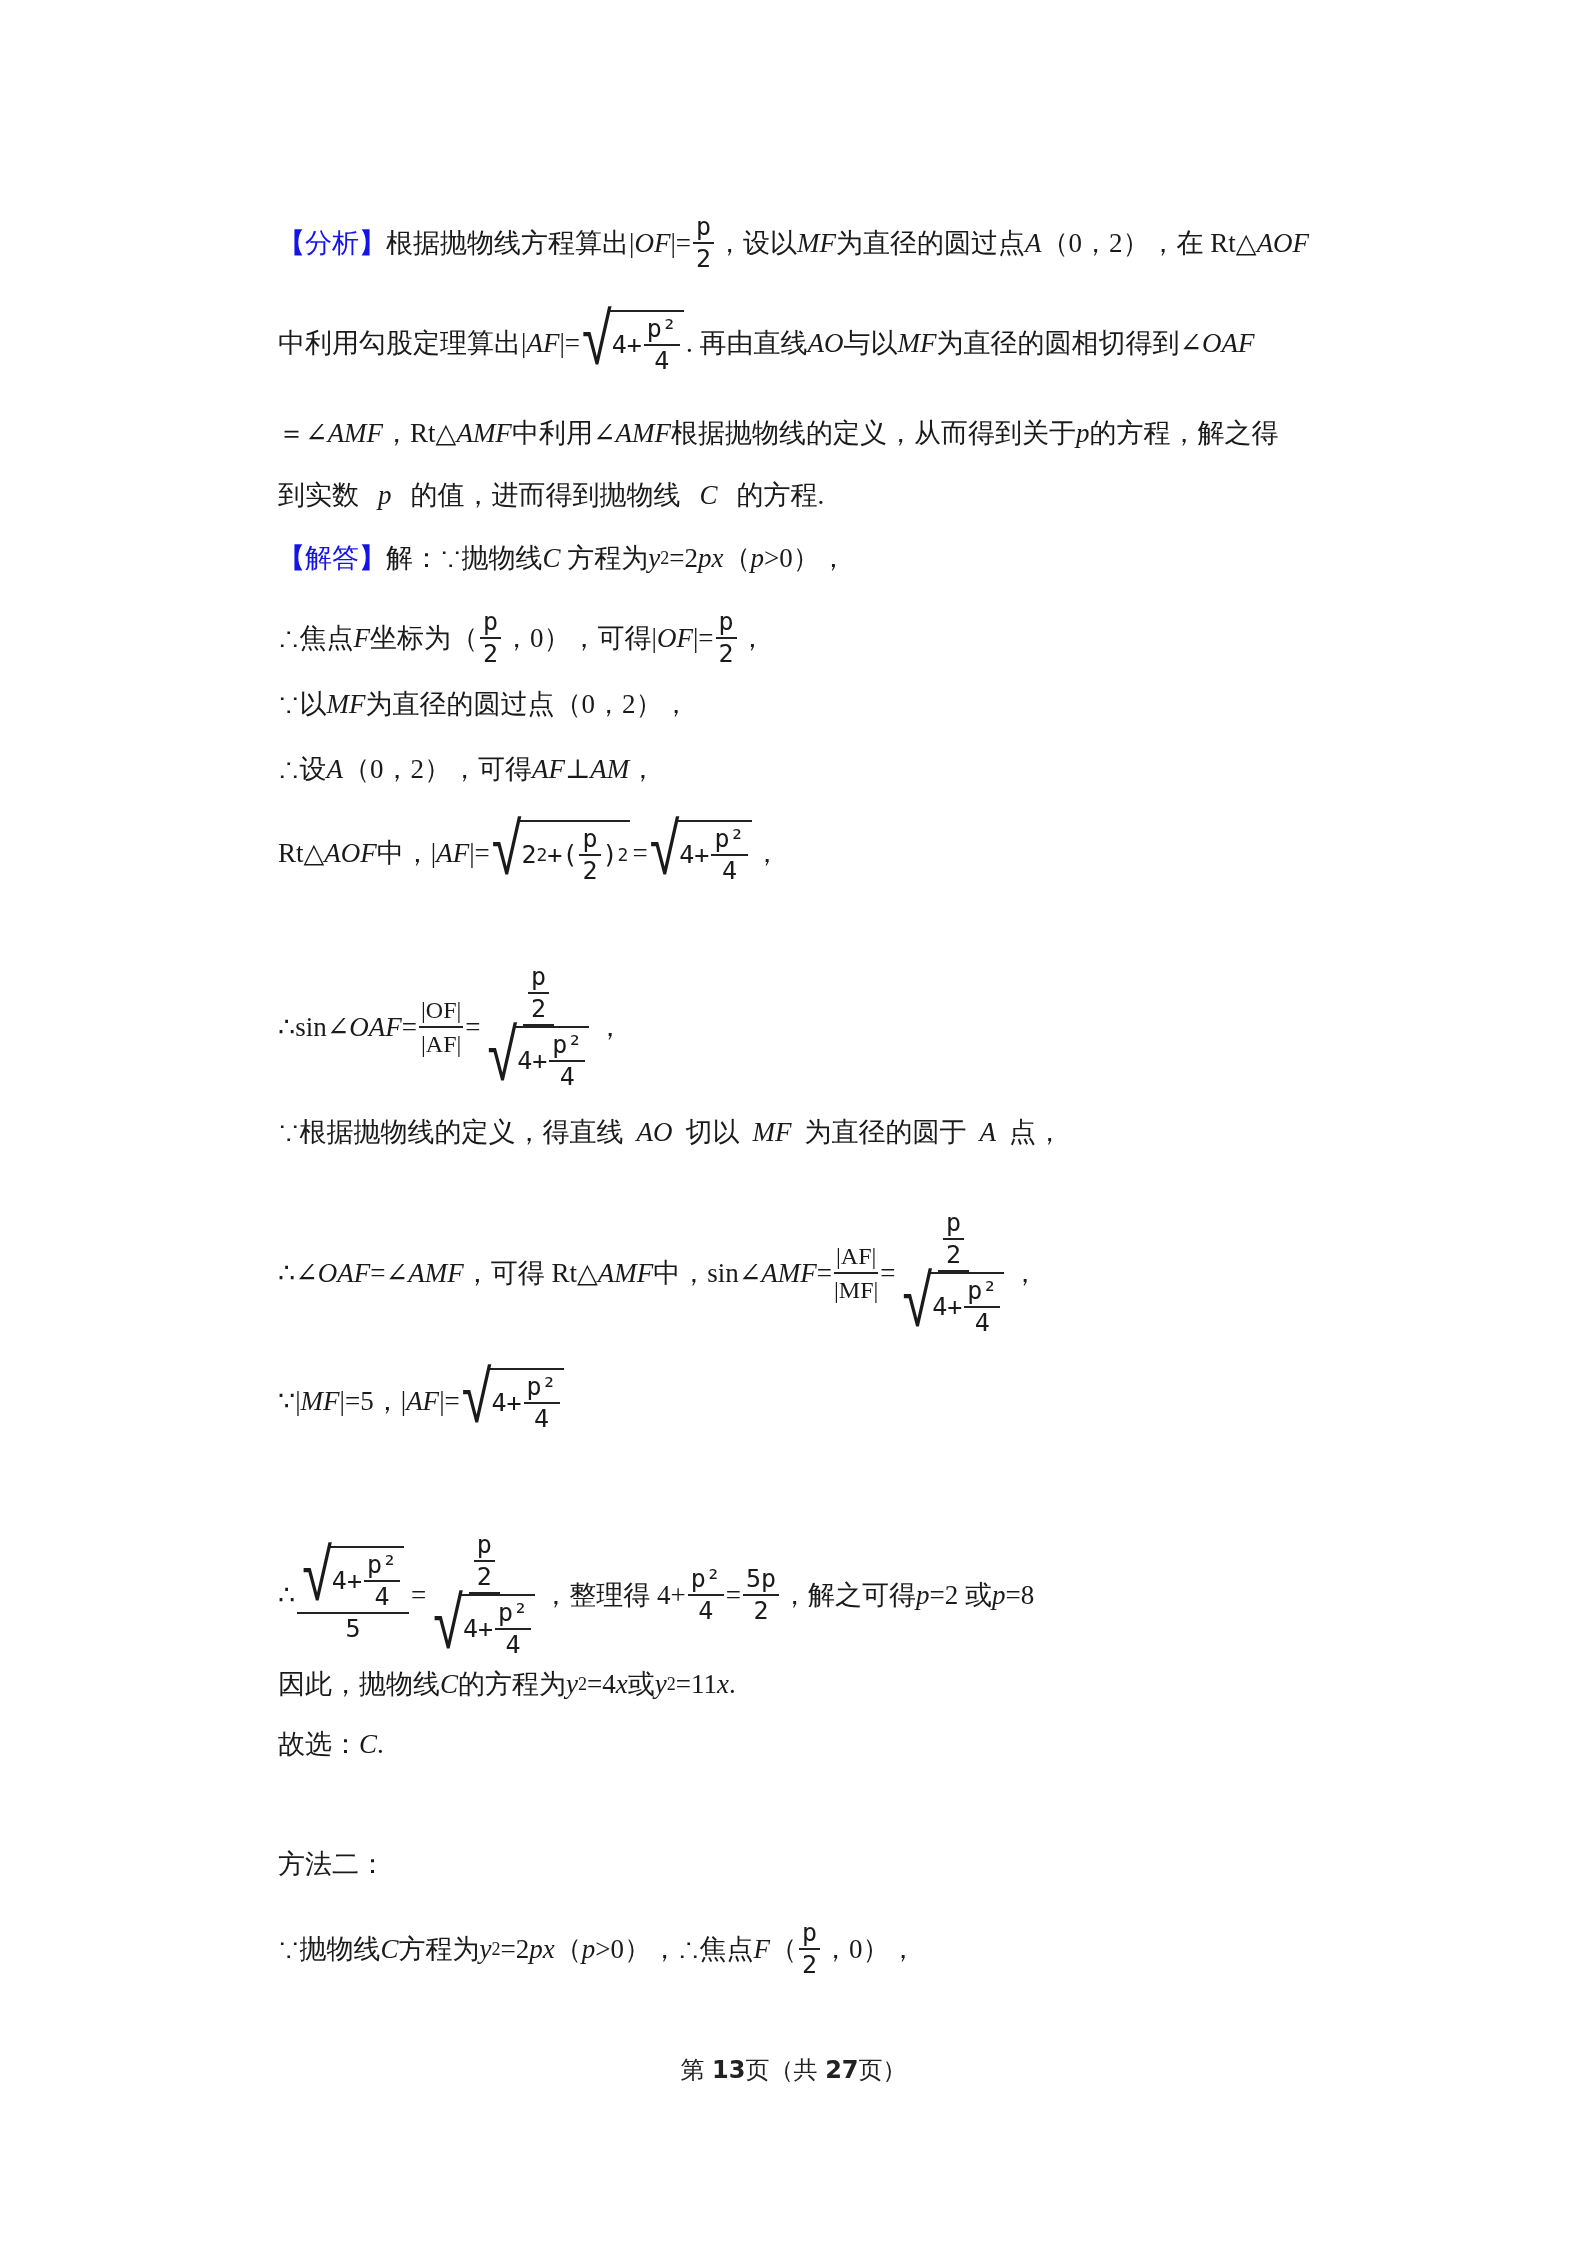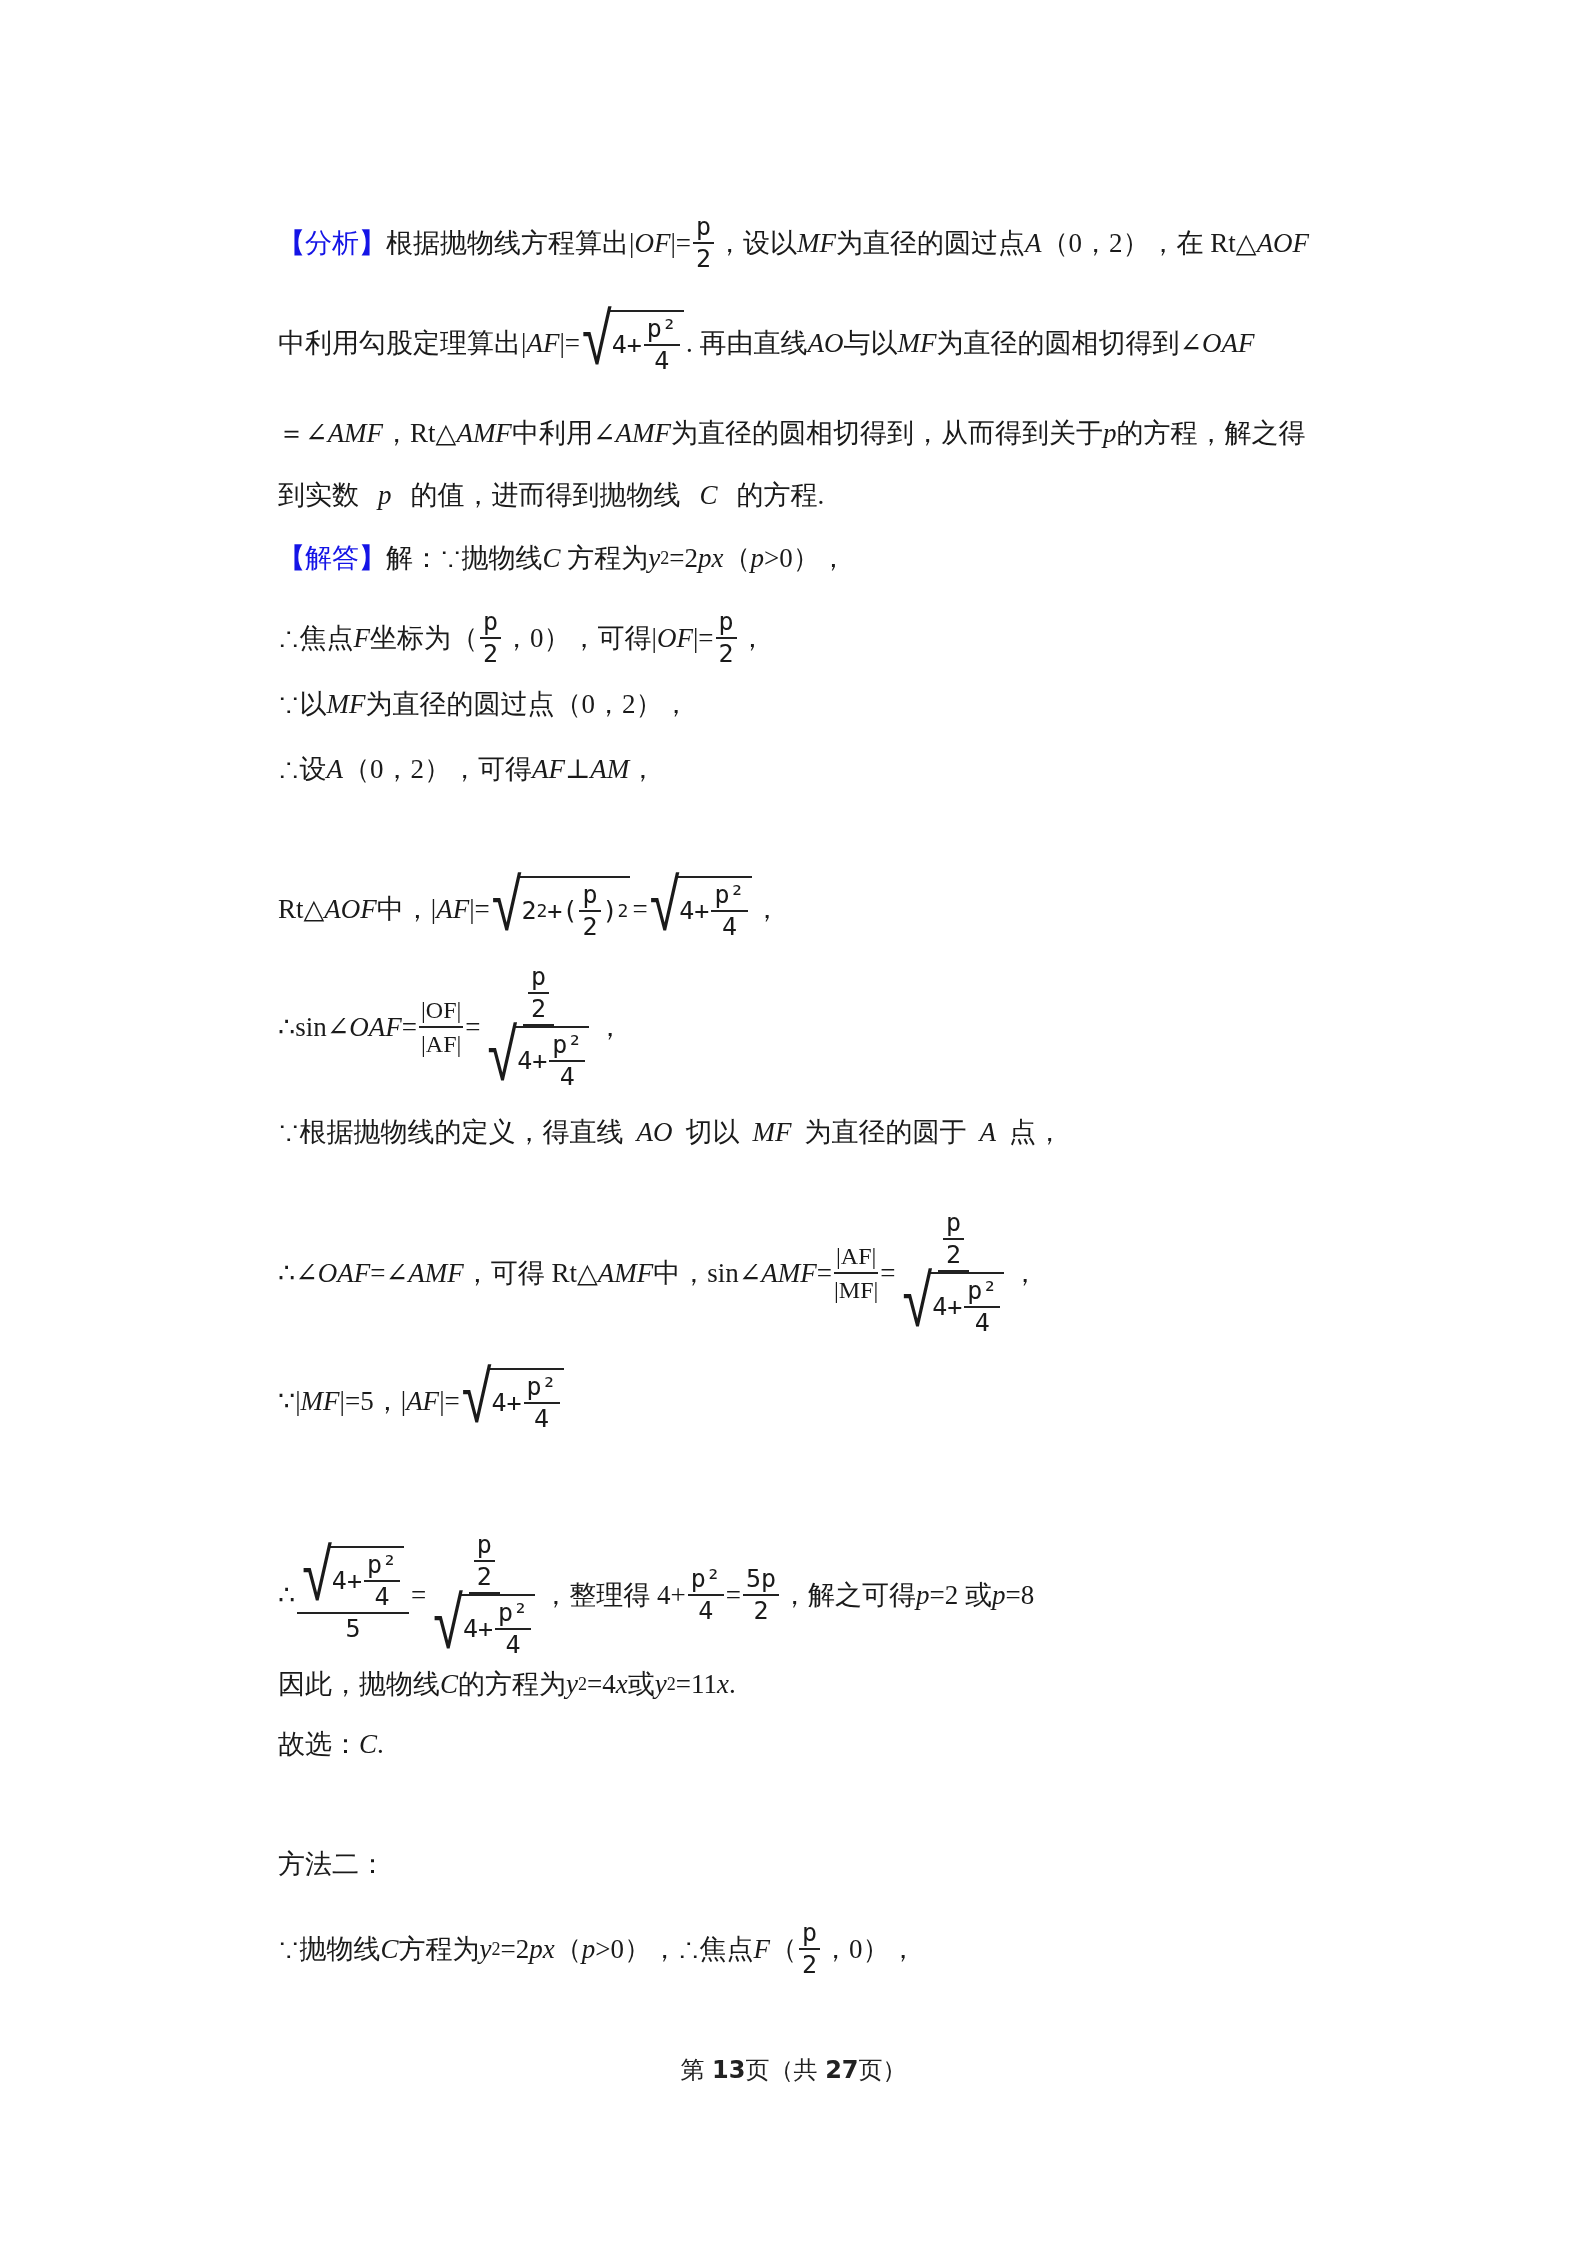--- a/index.html
+++ b/index.html
@@ -68,21 +68,21 @@
     <i>OAF</i>
 </div>
 
 <div class="line" style="top:413px;">
   <span>＝∠</span>
     <i>AMF</i>
     <span>，Rt△</span>
     <i>AMF</i>
     <span> 中利用∠</span>
     <i>AMF</i>
-    <span> 为直径的圆相切得到，从而得到关于 </span>
+    <span> 根据抛物线的定义，从而得到关于 </span>
     <i>p</i>
     <span> 的方程，解之得</span>
 </div>
 
 <div class="line" style="top:475px;gap:19px;">
   <span>到实数 </span>
     <i>p</i>
     <span> 的值，进而得到抛物线 </span>
     <i>C</i>
     <span> 的方程.</span>
@@ -118,21 +118,21 @@
 </div>
 
 <div class="line" style="top:749px;">
   <span>∴设 </span>
     <i>A</i>
     <span>（0，2），可得 </span>
     <i>AF⊥AM</i>
     <span>，</span>
 </div>
 
-<div class="line" style="top:876px;">
+<div class="line" style="top:820px;">
   <span>Rt△</span>
     <i>AOF</i>
     <span> 中，|</span>
     <i>AF</i>
     <span>|=</span>
   <span class="sqrt">
       <span class="rad">√</span>
       <span class="body">
         <span>2</span>
         <sup>2</sup>

